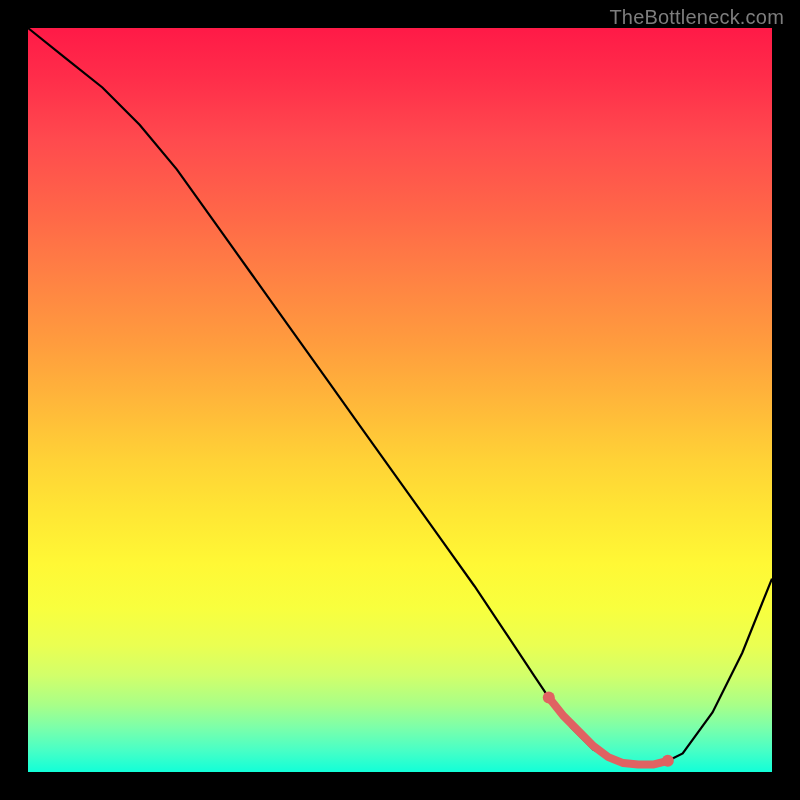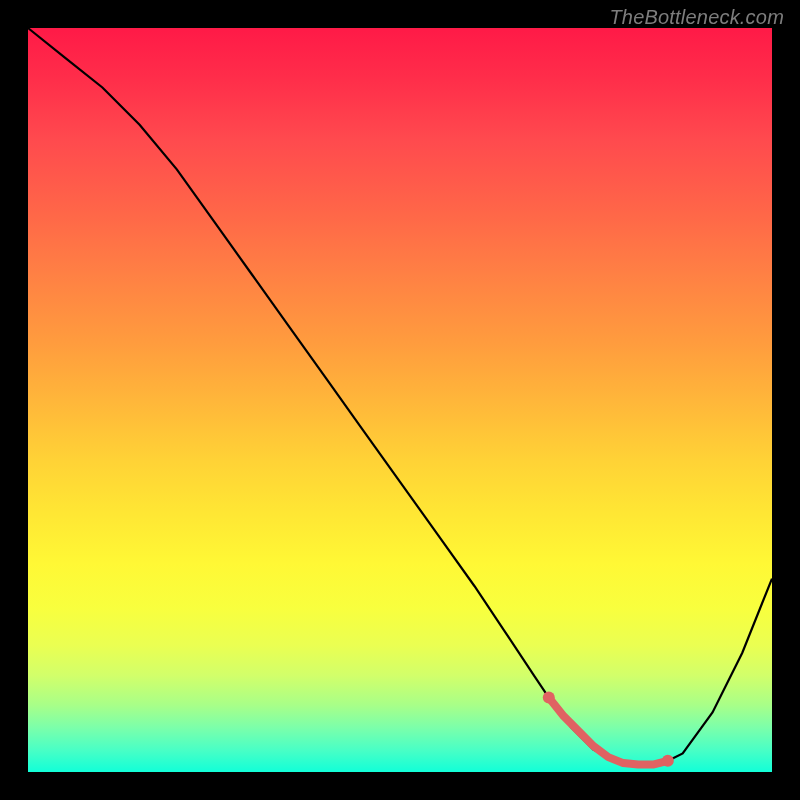--- a/index.html
+++ b/index.html
@@ -2,21 +2,20 @@
 <html><head>
 <meta charset="utf-8">
 <style>
   * { margin: 0; padding: 0; box-sizing: border-box; }
   html, body { width: 800px; height: 800px; background: #000; overflow: hidden; }
   .frame {
     position: relative;
     width: 800px;
     height: 800px;
     background: #000;
-    font-style: italic;
   }
   .plot-area {
     position: absolute;
     left: 28px;
     top: 28px;
     width: 744px;
     height: 744px;
     background: linear-gradient(to bottom,
       #ff1a47 0%,
       #ff2e4a 7%,

